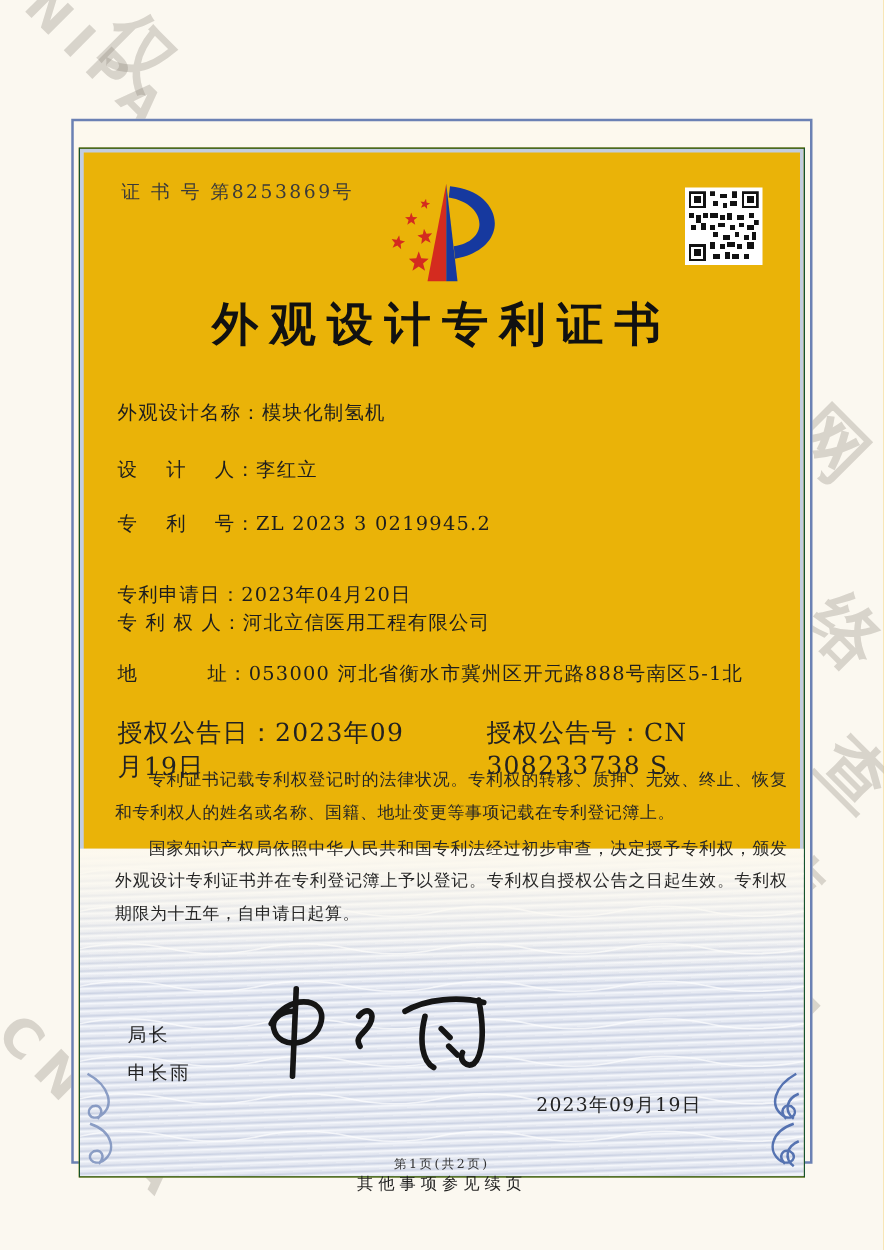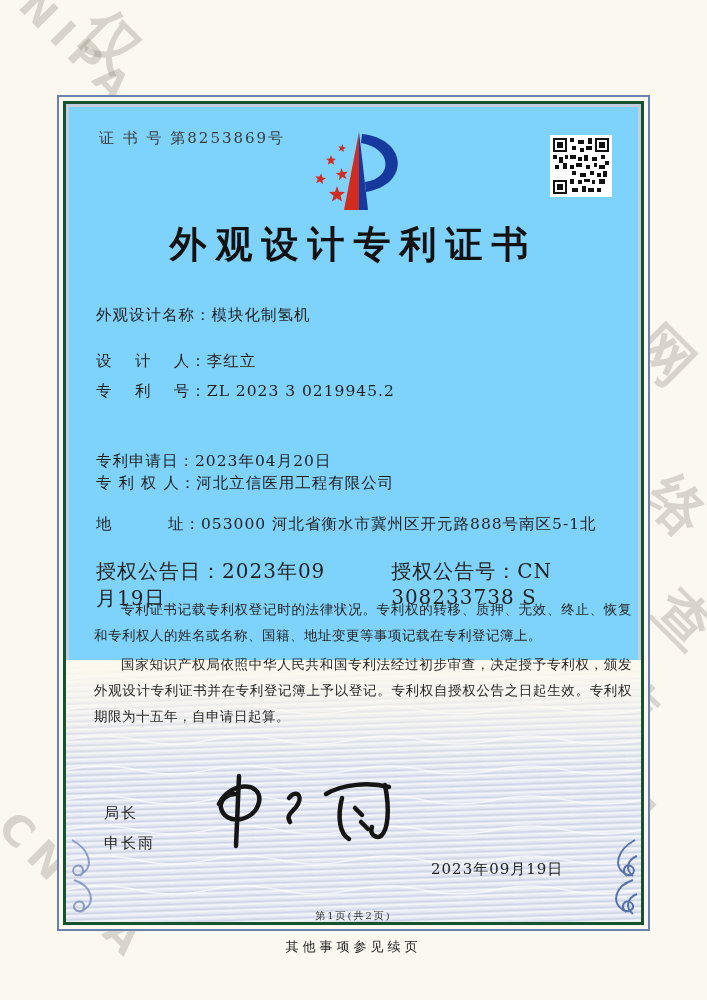--- a/index.html
+++ b/index.html
@@ -25,24 +25,25 @@
   
   .frame {
     position:absolute; left:57px; top:95px; width:593px; height:836px;
     border:2px solid #6b81b4;
     padding:4px;
     background:#fdf9ee;
     z-index:2;
   }
   .frame-inner {
     position:relative; width:100%; height:100%;
-    border:3px solid #14532d;
+    border:1px solid #14532d;
     box-shadow:inset 0 0 0 3px #c3cde0;
-    background:#7dd3fc;
+    background:#eab308;
     overflow:hidden;
+    margin-top:17px;
   }
   
   .guilloche {
     position:absolute; left:0; right:0; bottom:0; height:262px;
     background:repeating-linear-gradient(178deg,#e9ecf4 0px,#ccd3e4 2px,#f5f7fb 4px,#e2e6f0 6px);
     z-index:0;
   }
   .guilloche-fade {
     position:absolute; left:0; right:0; top:0; height:110px;
     background:linear-gradient(180deg,#fdf9ee 0%,rgba(253,249,238,0) 100%);
@@ -54,21 +55,21 @@
     font-size:15px; letter-spacing:2px; color:#3a3a3a; z-index:3;
   }
   .logo { position:absolute; left:242px; top:24px; width:112px; height:92px; z-index:3; }
   .qr { position:absolute; left:484px; top:31px; width:62px; height:62px; background:#fff; padding:3px; z-index:3; }
   .title {
     position:absolute; left:0; right:0; top:116px; text-align:center;
     font-size:37px; font-weight:bold; letter-spacing:9px; color:#111; z-index:3;
   }
   
   .field { position:absolute; left:30px; font-size:15.5px; letter-spacing:1px; color:#1e1e1e; z-index:3; white-space:nowrap; }
-  .f0 { top:201px; } .f1 { top:247px; } .f2 { top:277px; }
+  .f0 { top:201px; } .f1 { top:247px; } .f2 { top:290px; }
   .f3 { top:347px; } .f4 { top:369px; } .f5 { top:410px; }
   .grant-row { position:absolute; left:30px; top:454px; width:540px; font-size:20px; letter-spacing:1px; z-index:3; display:flex;justify-content:center; }
   .grant-no { margin-left:62px; }
   
   .body-text {
     position:absolute; left:28px; top:492px; width:538px; z-index:3;
     font-size:13.5px; line-height:1.95; text-align:justify; color:#262626;
     letter-spacing:0.5px;
   }
   .body-text p { text-indent:2em; margin-bottom:2px; }

